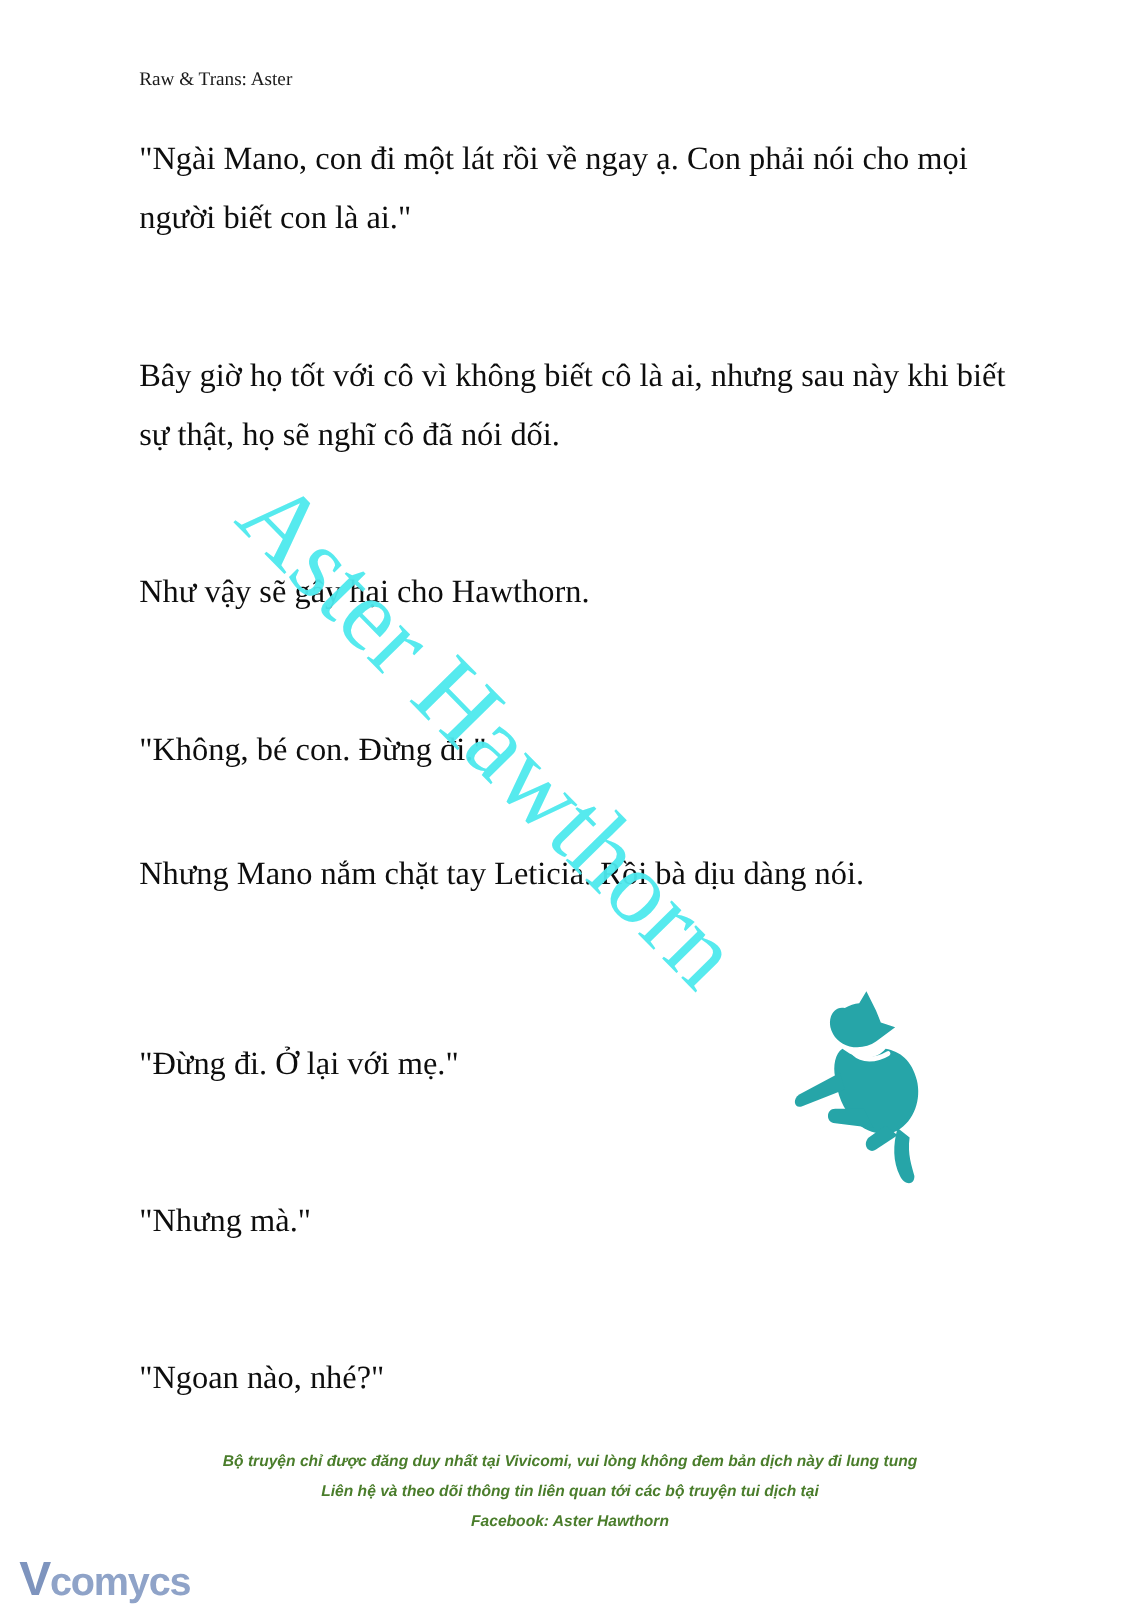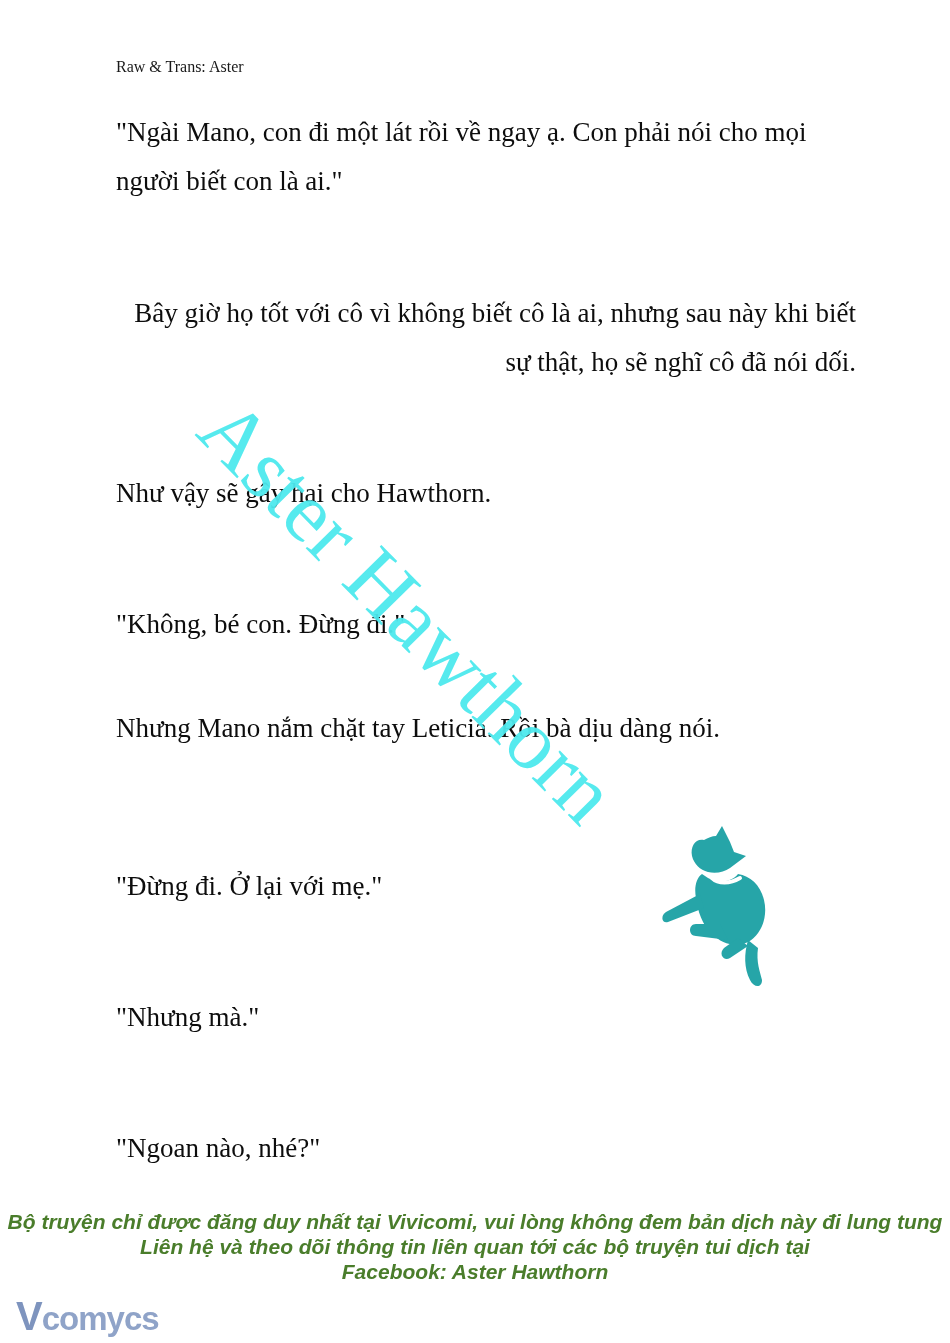--- a/index.html
+++ b/index.html
@@ -55,21 +55,21 @@
       height: 180px;
     }
     .footer {
       position: absolute;
       left: 0;
       width: 950px;
       text-align: center;
       font-family: "Liberation Sans", sans-serif;
       font-style: italic;
       font-weight: bold;
-      font-size: 21px;
+      font-size: 13px;
       color: #4a7d2b;
     }
     .logo {
       position: absolute;
       left: 16px;
       top: 1294px;
       font-family: "Liberation Sans", sans-serif;
       font-weight: bold;
       font-size: 33px;
       letter-spacing: -1px;
@@ -79,21 +79,21 @@
       font-size: 40px;
       color: #7e94be;
     }
   </style>
 </head>
 <body>
 
 <div class="header">Raw &amp; Trans: Aster</div>
 
 <p class="para" style="top:108px;">"Ngài Mano, con đi một lát rồi về ngay ạ. Con phải nói cho mọi người biết con là ai."</p>
-<p class="para" style="top:289px;text-align:right;">Bây giờ họ tốt với cô vì không biết cô là ai, nhưng sau này khi biết sự thật, họ sẽ nghĩ cô đã nói dối.</p>
+<p class="para" style="top:289px;">Bây giờ họ tốt với cô vì không biết cô là ai, nhưng sau này khi biết sự thật, họ sẽ nghĩ cô đã nói dối.</p>
 <p class="para" style="top:469px;">Như vậy sẽ gây hại cho Hawthorn.</p>
 <p class="para" style="top:600px;">"Không, bé con. Đừng đi."</p>
 <p class="para" style="top:704px;">Nhưng Mano nắm chặt tay Leticia. Rồi bà dịu dàng nói.</p>
 <p class="para" style="top:862px;">"Đừng đi. Ở lại với mẹ."</p>
 <p class="para" style="top:993px;">"Nhưng mà."</p>
 <p class="para" style="top:1124px;">"Ngoan nào, nhé?"</p>
 
 <div class="watermark">Aster Hawthorn</div>
 
 <svg class="cat" viewBox="0 0 120 180" xmlns="http://www.w3.org/2000/svg">

